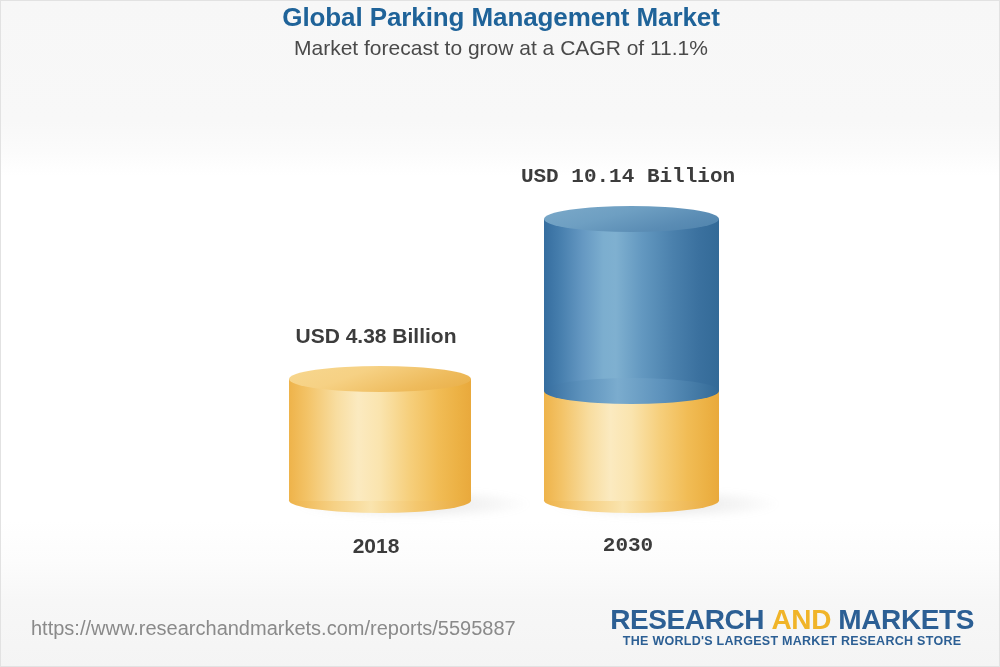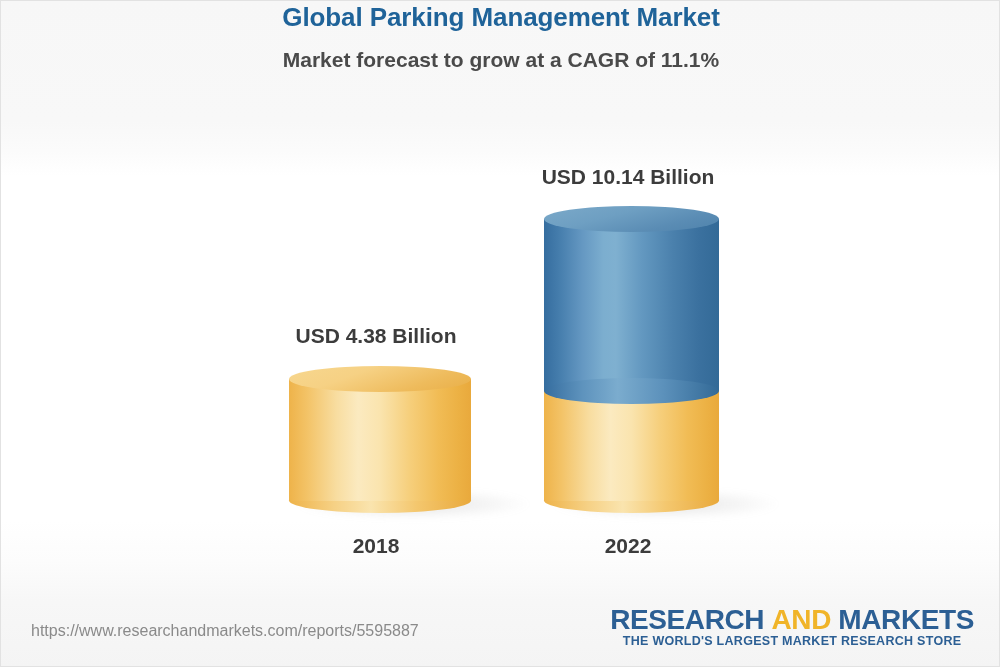--- a/index.html
+++ b/index.html
@@ -36,23 +36,22 @@
     text-align: center;
   }
   .chart-title {
     font-size: 26px;
     font-weight: bold;
     color: #1f6399;
     letter-spacing: -0.1px;
     line-height: 1.25;
   }
   .chart-subtitle {
-    margin-top: 12px;
     font-size: 21px;
-    font-weight: bold;
+    font-weight: normal;
     color: #4a4a4a;
     line-height: 1.3;
   }
 
   
   .plot {
     position: absolute;
     left: 0; top: 150px;
     width: 1000px;
     height: 420px;
@@ -177,21 +176,21 @@
         #336a97 100%);
   }
 
   
   .footer { position: absolute; left: 0; bottom: 0; width: 1000px; height: 100px; }
 
   .source-url {
     position: absolute;
     left: 30px;
     bottom: 26px;
-    font-size: 16px;
+    font-size: 20px;
     color: #8a8a8a;
     white-space: nowrap;
     text-align: center;
   }
 
   .brand {
     position: absolute;
     right: 27px;
     bottom: 18px;
     text-align: center;
@@ -237,21 +236,21 @@
         <div class="cyl-bottom yellow" style="top:122px; height:25px;"></div>
 
         <div class="cyl-body yellow" style="top:13px; height:122px;"></div>
 
         <div class="cyl-top yellow" style="top:0px; height:26px;"></div>
       </div>
 
       <div class="cat-label" style="left:275px; top:383px; width:200px;">2018</div>
     </div>
 
-    <div class="bar-group" style="left:0; top:0; width:1000px; height:420px;">
+    <div class="bar-group" style="left:0; top:0; width:1000px; height:420px;font-family:Liberation Mono, monospace;">
 
       <div class="value-label" style="left:517px; top:14px; width:220px;">USD 10.14 Billion</div>
 
       <div class="cyl-shadow" style="left:551px; top:338px; width:226px; height:30px;"></div>
 
       <div class="cyl" style="left:543px; top:55px; width:175px; height:307px;">
 
         <div class="cyl-bottom yellow" style="top:282px; height:25px;"></div>
 
         <div class="cyl-body yellow" style="top:320px; height:0px;"></div>
@@ -260,21 +259,21 @@
         <div class="cyl-body yellow" style="top:330px; height:0px;"></div>
         <div class="cyl-body yellow" style="top:173px; height:122px;"></div>
 
         <div class="cyl-body blue" style="top:13px; height:172px;"></div>
 
         <div class="seg-divider" style="top:172px; height:26px;"></div>
 
         <div class="cyl-top blue" style="top:0px; height:26px;"></div>
       </div>
 
-      <div class="cat-label" style="left:527px; top:383px; width:200px;">2022</div>
+      <div class="cat-label" style="left:527px; top:383px; width:200px;">2030</div>
     </div>
 
   </div>
 
   <div class="footer">
 
     <a class="source-url" href="#" style="text-decoration:none;color:#8a8a8a;">https://www.researchandmarkets.com/reports/5595887</a>
 
     <div class="brand">
       <div class="brand-name">

